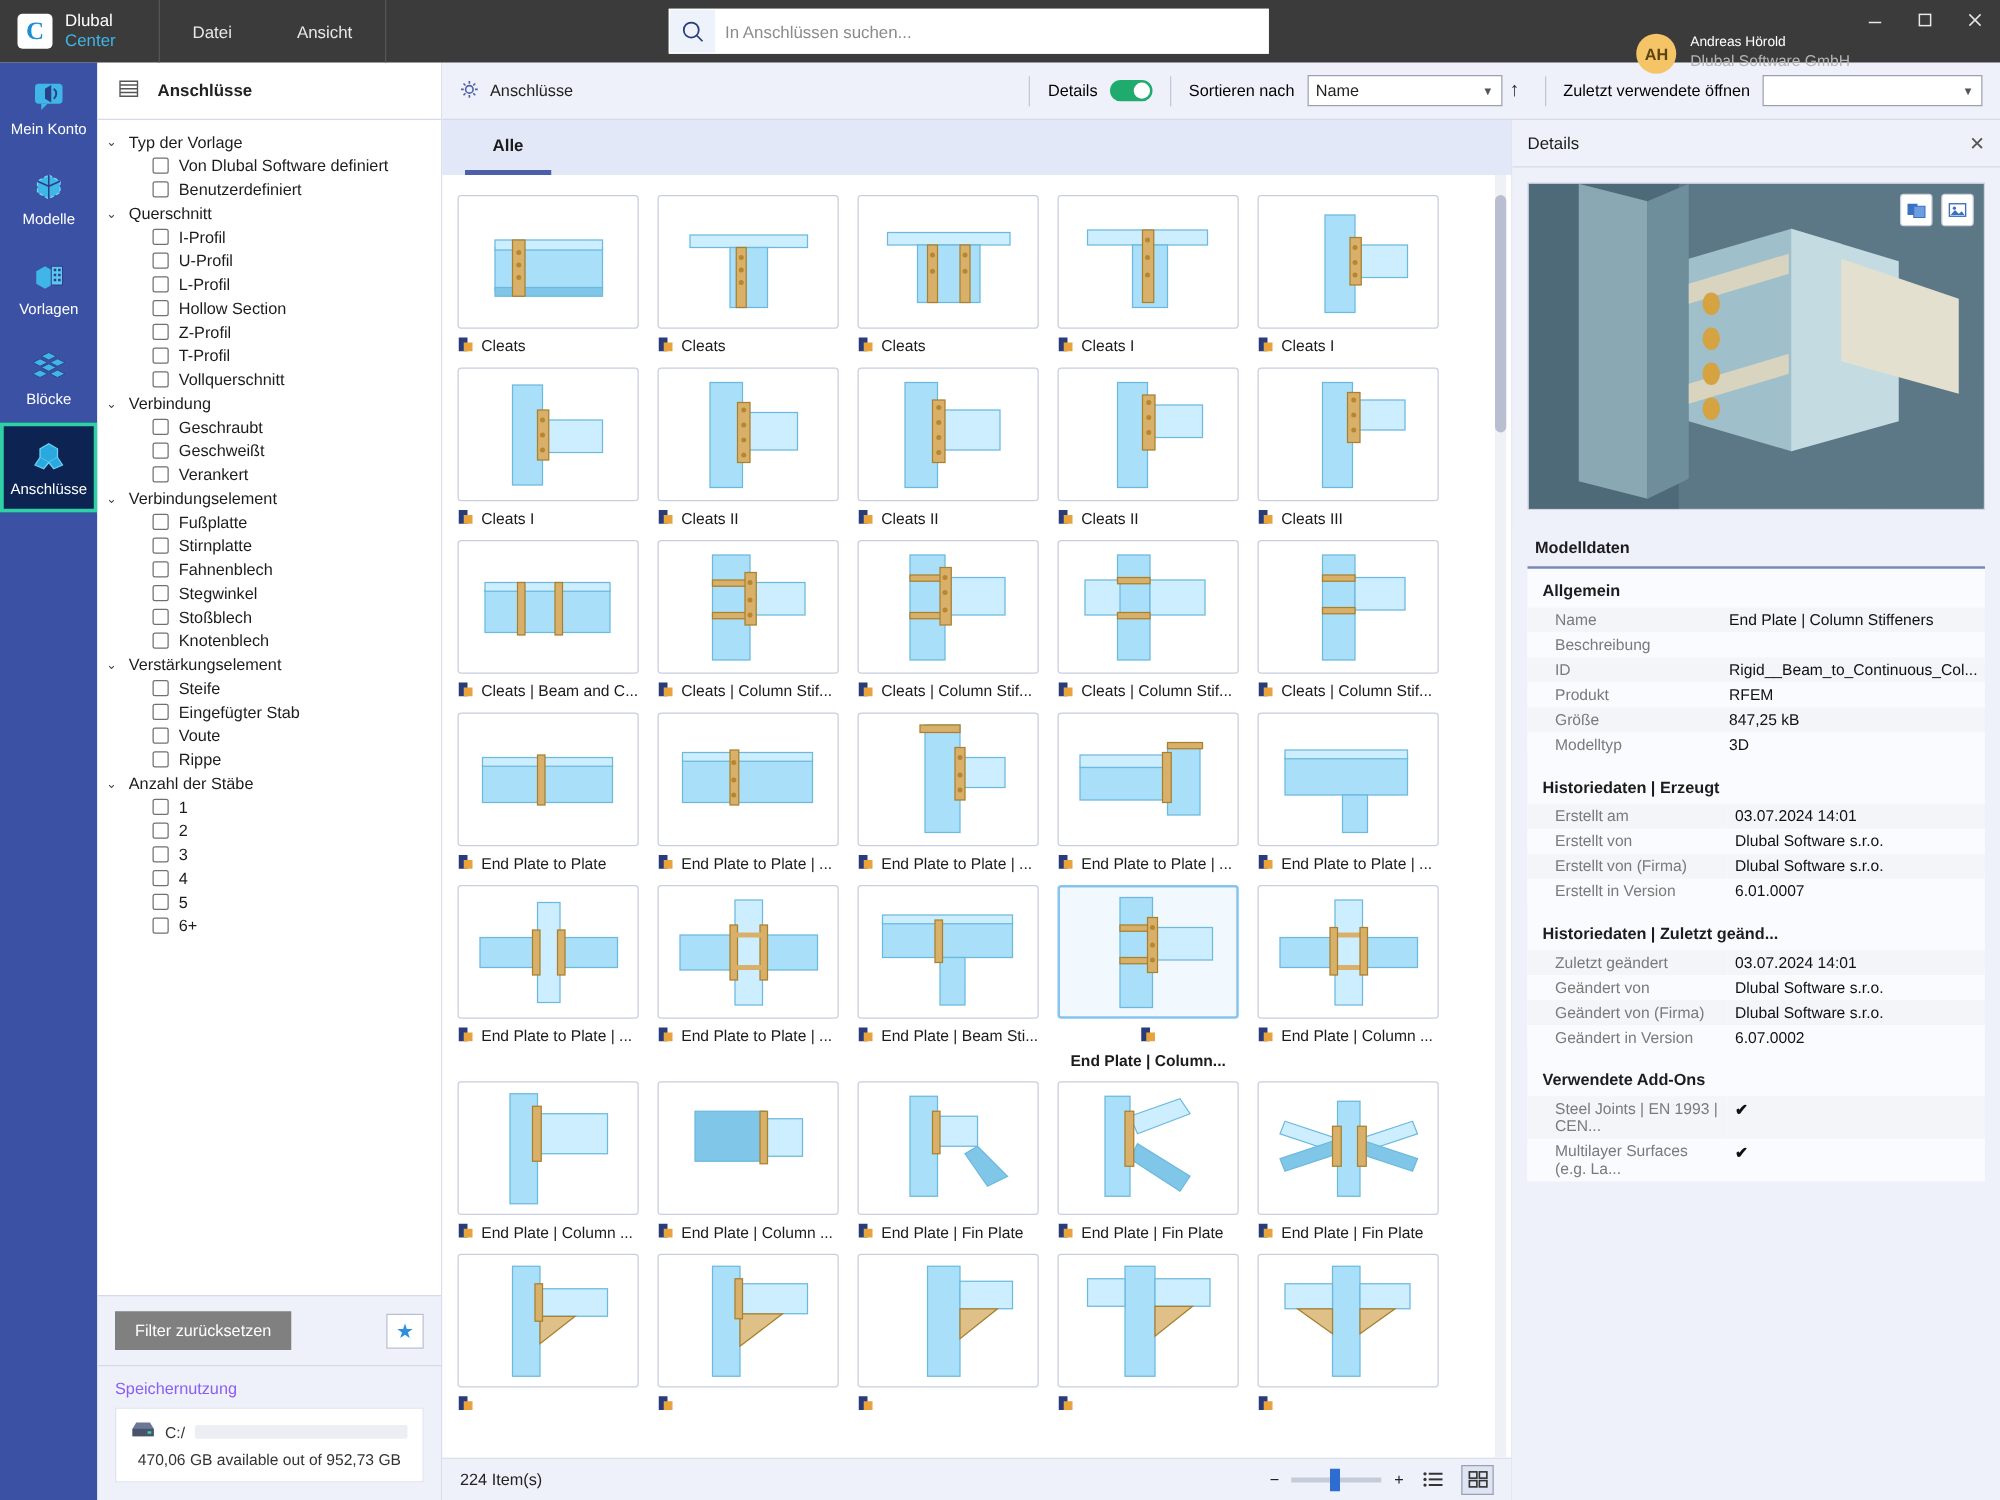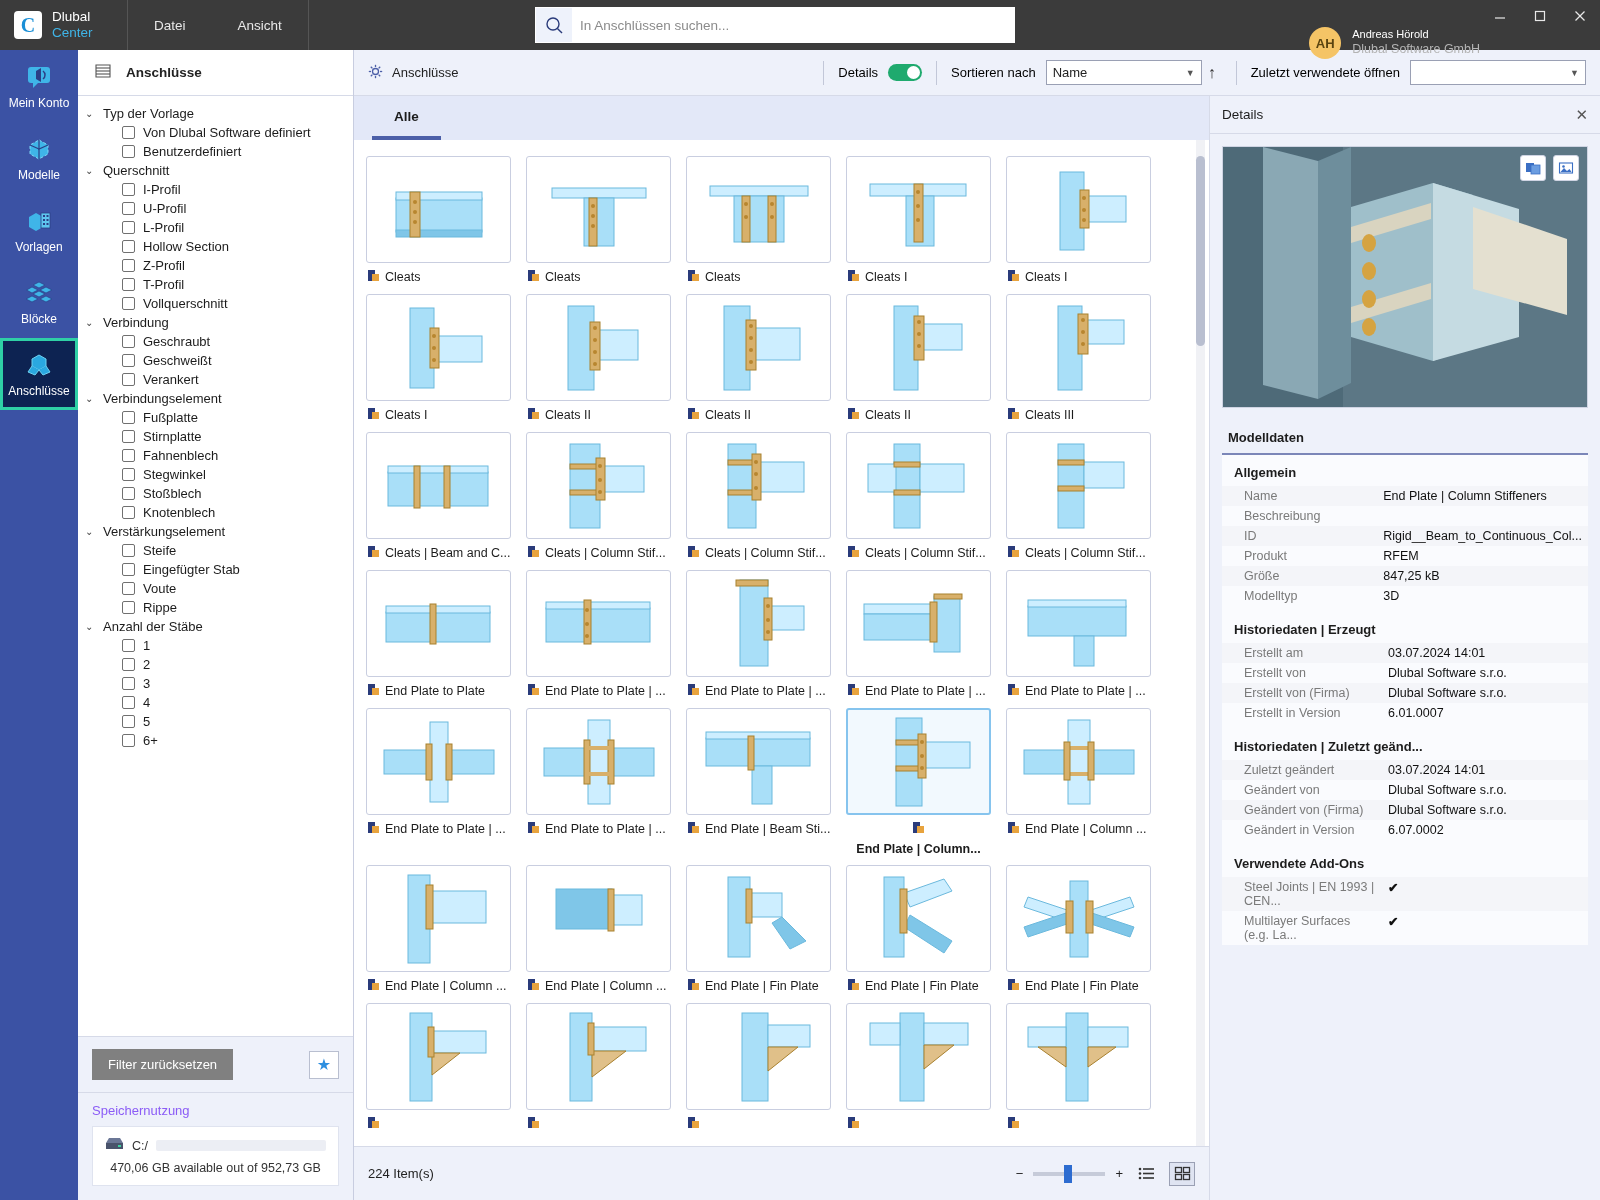--- a/index.html
+++ b/index.html
@@ -158,21 +158,21 @@
   
   .gridpane { flex: 1; display: flex; flex-direction: column; min-width: 0; border-right: 1px solid #d6dae8; }
   .tabsbar { background: #e3e8f8; height: 44px; display: flex; align-items: flex-end; padding-left: 18px; }
   .tab {
     padding: 0 22px; height: 100%; display: flex; align-items: center;
     font-size: 13.5px; font-weight: bold; color: #1c1c1c;
   }
   .tab.active { border-bottom: 4px solid #4c5fa8; }
   .gridscroll { flex: 1; overflow: hidden; padding: 16px 10px 0 12px; position: relative; background:#fff; }
   .grid { display: grid; grid-template-columns: repeat(5, 145px); gap: 9px 15px; }
-  .cell { width: 145px; text-align: right; }
+  .cell { width: 145px; }
   .thumb {
     height: 107px; border: 1px solid #c9cee0; border-radius: 3px; background: #fff;
     display: flex; align-items: center; justify-content: center; overflow: hidden;
   }
   .cell.selected .thumb { border: 2px solid #86c4ee; background: #f2f9fe; }
   .cell.selected .cap { font-weight: bold; flex-direction: column; }
   .cap {
     display: flex; align-items: center; gap: 5px; margin-top: 6px;
     font-size: 12.5px; color: #1c1c1c; white-space: nowrap; overflow: hidden;
   }
@@ -181,21 +181,21 @@
 
   .vscroll {
     position: absolute; right: 4px; top: 16px; width: 9px; height: 190px;
     background: #b9bfd0; border-radius: 5px;
   }
   .vtrack {
     position: absolute; right: 4px; top: 0; bottom: 0; width: 9px; background: #f0f1f5;
   }
 
   .statusbar {
-    height: 54px; background: #eef1fa; border-top: 1px solid #d6dae8;
+    height: 34px; background: #eef1fa; border-top: 1px solid #d6dae8;
     display: flex; align-items: center; padding: 0 14px; font-size: 13px; color: #222;
   }
   .zoomctl { margin-left: auto; display: flex; align-items: center; gap: 10px; }
   .slider { width: 72px; height: 4px; background: #c6cbd9; position: relative; }
   .slider .knob { position: absolute; left: 42%; top: -7px; width: 8px; height: 18px; background: #2d6cd0; }
   .viewbtn { width: 26px; height: 24px; display: flex; align-items: center; justify-content: center; }
   .viewbtn.on { border: 1px solid #9aa0b4; background: #dfe4f2; }
 
   
   .details { width: 390px; flex: 0 0 390px; background: #eef1fa; display: flex; flex-direction: column; }

